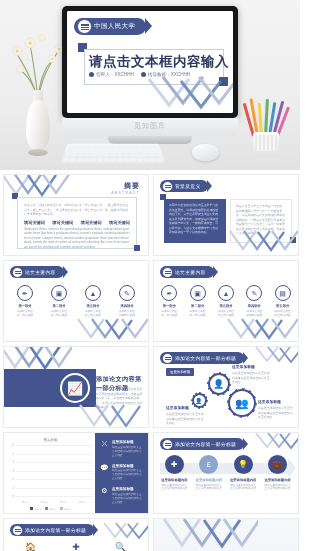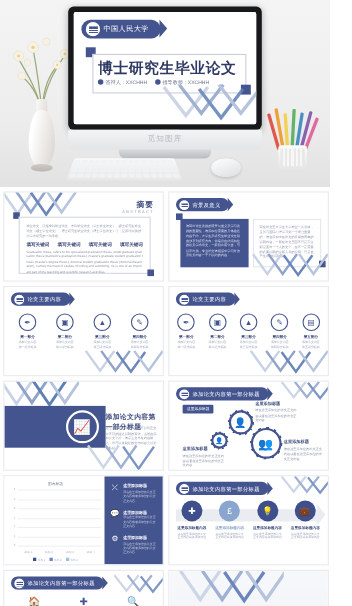--- a/index.html
+++ b/index.html
@@ -246,21 +246,21 @@
         <div class="mon-screen">
           <div class="s1">
             <div class="s1-badge">
               <span class="circ-book">
                   <i></i>
                 </span>
               <span>中国人民大学</span>
             </div>
             <div class="sq-a"></div>
             <div class="s1-titlebox"></div>
-            <div class="s1-title">博士研究生毕业论文</div>
+            <div class="s1-title">请点击文本框内容输入</div>
             <div class="s1-sub">
               <span><i class="dot"></i><span>答辩人：XXCHHH</span></span>
               <span><i class="dot"></i><span>指导教师：XXCHHH</span></span>
             </div>
             <div class="sq-b"></div>
             <svg class="s1-chev" viewBox="0 0 90 44">
               <g fill="none" stroke-width="3">
                 <path d="M2 4 L22 30 L42 4" stroke="#c3cde2"></path>
                 <path d="M16 2 L36 28 L56 2" stroke="#8fa3c9"></path>
                 <path d="M34 6 L54 32 L74 6" stroke="#5d7fb5"></path>

